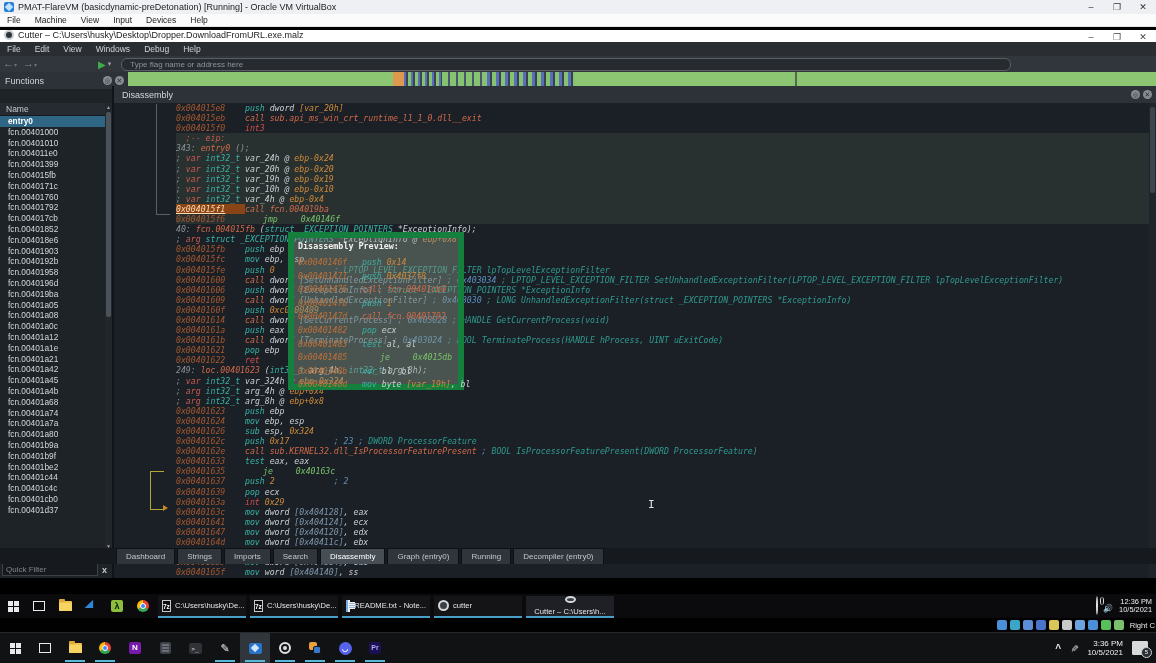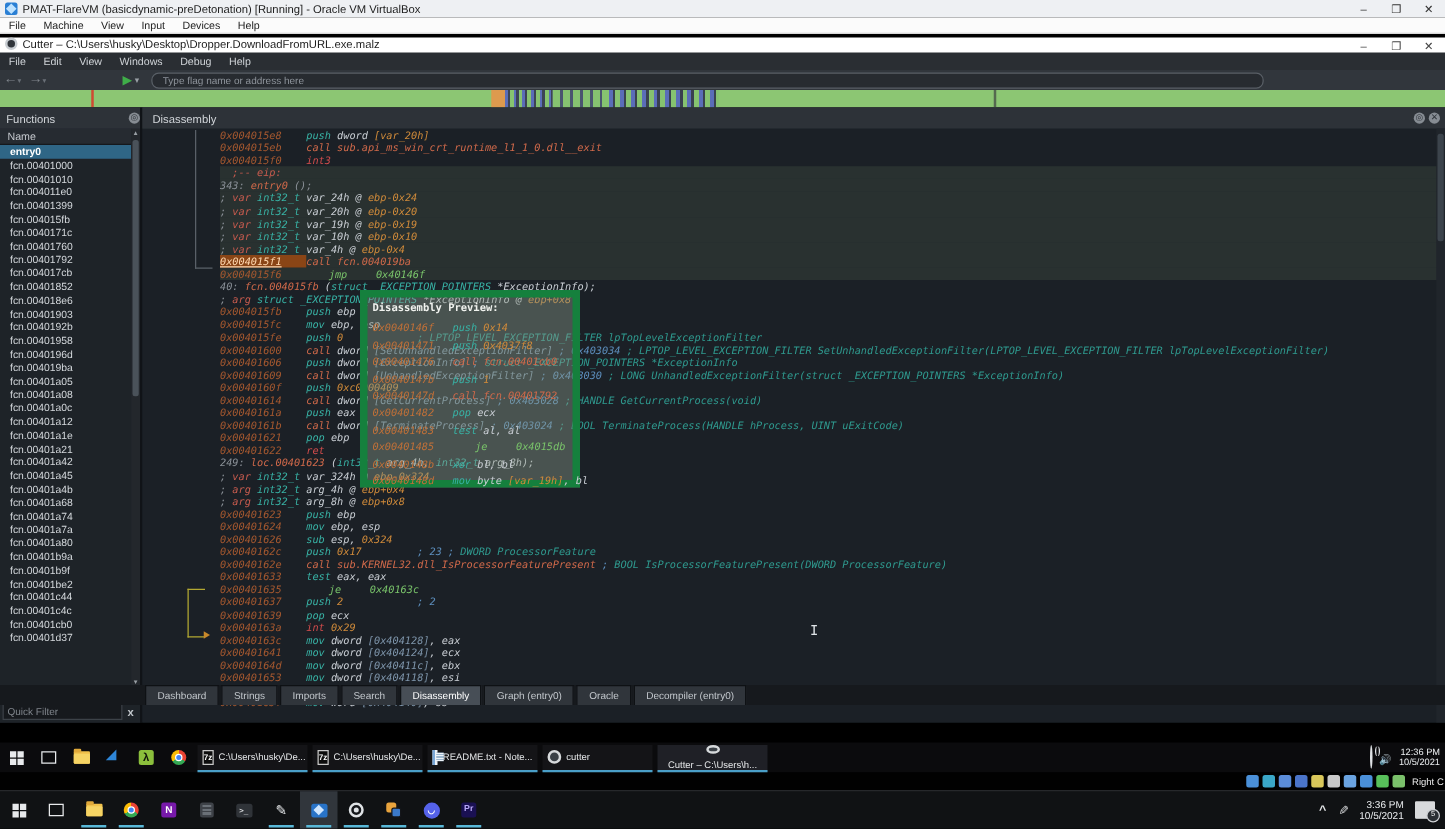--- a/index.html
+++ b/index.html
@@ -24,21 +24,21 @@
   #play-btn{color:#3fae49;font-size:10px;margin-left:58px;}
   #play-caret{color:#9aa0a6;font-size:7px;margin:0 4px 0 2px;}
   #omnibar{width:872px;height:11px;margin-left:6px;background:#272b30;border:1px solid #595f66;border-radius:6px;color:#9aa0a6;font-size:8px;padding:0 8px;outline:none;}
   #omnibar::placeholder{color:#8d939a;}
   
   #navbar{left:0;top:72px;width:1156px;height:14px;background:#8cc673;}
   #navbar .seg{position:absolute;top:0;height:14px;}
   
   #main-bg{left:0;top:86px;width:1156px;height:492px;background:#1b2026;}
   #functions-dock{left:0;top:86px;width:112px;height:492px;background:#1e2328;}
-  #functions-header{left:0;top:86px;width:128px;height:17px;background:#2d3238;display:flex;align-items:center;font-size:9px;color:#d2d6da;}
+  #functions-header{left:0;top:72px;width:128px;height:17px;background:#2d3238;display:flex;align-items:center;font-size:9px;color:#d2d6da;}
   .dock-btns{margin-left:auto;display:flex;gap:3px;padding-right:4px;}
   .dock-btn{width:9px;height:9px;border-radius:50%;background:#868c93;color:#2d3238;font-size:7px;line-height:9px;text-align:center;}
   #functions-namehdr{left:0;top:103px;width:105px;height:13px;background:#262b31;color:#c6cacf;font-size:8.5px;line-height:13px;padding-left:6px;box-sizing:border-box;border-bottom:1px solid #15181c;}
   #functions-list{left:0;top:116px;width:105px;height:434px;overflow:hidden;}
   .fn-item{height:10.8px;line-height:10.8px;font-size:8.3px;color:#d4d8dc;padding-left:8px;white-space:nowrap;}
   .fn-item.selected{background:#2f6686;color:#fff;font-weight:bold;}
   #fn-vscroll{left:105px;top:103px;width:7px;height:447px;background:#23272c;}
   #fn-vscroll .arr{position:absolute;left:0;width:7px;height:8px;color:#9aa0a6;font-size:5px;text-align:center;line-height:8px;}
   #fn-vscroll .thumb{position:absolute;left:1px;top:9px;width:5px;height:205px;background:#4a525a;border-radius:2px;}
   #fn-hscroll{left:0;top:550px;width:112px;height:9px;background:#23272c;display:flex;align-items:center;}
@@ -300,20 +300,21 @@
     <div class="dline"><span class="addr">0x00401626</span><span class="s-m">sub </span><span class="s-r">esp</span><span class="s-r">, </span><span class="s-n">0x324</span></div>
     <div class="dline"><span class="addr">0x0040162c</span><span class="s-m">push </span><span class="s-n">0x17</span><span class="s-r">         </span><span class="s-cb">; 23 ; </span><span class="s-cm">DWORD ProcessorFeature</span></div>
     <div class="dline"><span class="addr">0x0040162e</span><span class="s-c">call </span><span class="s-c">sub.KERNEL32.dll_IsProcessorFeaturePresent</span><span class="s-cb"> ; </span><span class="s-cm">BOOL IsProcessorFeaturePresent(DWORD ProcessorFeature)</span></div>
     <div class="dline"><span class="addr">0x00401633</span><span class="s-m">test </span><span class="s-r">eax</span><span class="s-r">, </span><span class="s-r">eax</span></div>
     <div class="dline"><span class="addr">0x00401635</span><span class="s-g">je </span><span class="s-g">0x40163c</span></div>
     <div class="dline"><span class="addr">0x00401637</span><span class="s-m">push </span><span class="s-n">2</span><span class="s-r">            </span><span class="s-cb">; 2</span></div>
     <div class="dline"><span class="addr">0x00401639</span><span class="s-m">pop </span><span class="s-r">ecx</span></div>
     <div class="dline"><span class="addr">0x0040163a</span><span class="s-rd">int </span><span class="s-n">0x29</span></div>
     <div class="dline"><span class="addr">0x0040163c</span><span class="s-m">mov </span><span class="s-r">dword </span><span class="s-br">[0x404128]</span><span class="s-r">, </span><span class="s-r">eax</span></div>
     <div class="dline"><span class="addr">0x00401641</span><span class="s-m">mov </span><span class="s-r">dword </span><span class="s-br">[0x404124]</span><span class="s-r">, </span><span class="s-r">ecx</span></div>
+    <div class="dline"><span class="addr">0x00401647</span><span class="s-m">mov </span><span class="s-r">dword </span><span class="s-br">[0x404120]</span><span class="s-r">, </span><span class="s-r">edx</span></div>
     <div class="dline"><span class="addr">0x0040164d</span><span class="s-m">mov </span><span class="s-r">dword </span><span class="s-br">[0x40411c]</span><span class="s-r">, </span><span class="s-r">ebx</span></div>
     <div class="dline"><span class="addr">0x00401653</span><span class="s-m">mov </span><span class="s-r">dword </span><span class="s-br">[0x404118]</span><span class="s-r">, </span><span class="s-r">esi</span></div>
     <div class="dline"><span class="addr">0x00401659</span><span class="s-m">mov </span><span class="s-r">dword </span><span class="s-br">[0x404114]</span><span class="s-r">, </span><span class="s-r">edi</span></div>
     <div class="dline"><span class="addr">0x0040165f</span><span class="s-m">mov </span><span class="s-r">word </span><span class="s-br">[0x404140]</span><span class="s-r">, </span><span class="s-r">ss</span></div>
   </div>
 <div id="func-bracket" class="abs"></div>
 <div id="jump-arrow" class="abs"></div>
 <div id="jump-arrow-head" class="abs"></div>
 <div id="disasm-vscroll" class="abs">
     <span class="thumb"></span>
@@ -337,21 +338,21 @@
 
 <div id="ibeam" class="abs">I</div>
 
 <div id="tabs-row" class="abs">
     <div class="tab">Dashboard</div>
     <div class="tab">Strings</div>
     <div class="tab">Imports</div>
     <div class="tab">Search</div>
     <div class="tab active">Disassembly</div>
     <div class="tab">Graph (entry0)</div>
-    <div class="tab">Oracle</div>
+    <div class="tab">Running</div>
     <div class="tab">Decompiler (entry0)</div>
   </div>
 
 <div id="vm-taskbar" class="abs">
   <span id="vm-pinned" style="display:flex;">
       <span class="vmtb-icon">
         <span class="ic-start">
           <i></i>
           <i></i>
           <i></i>

